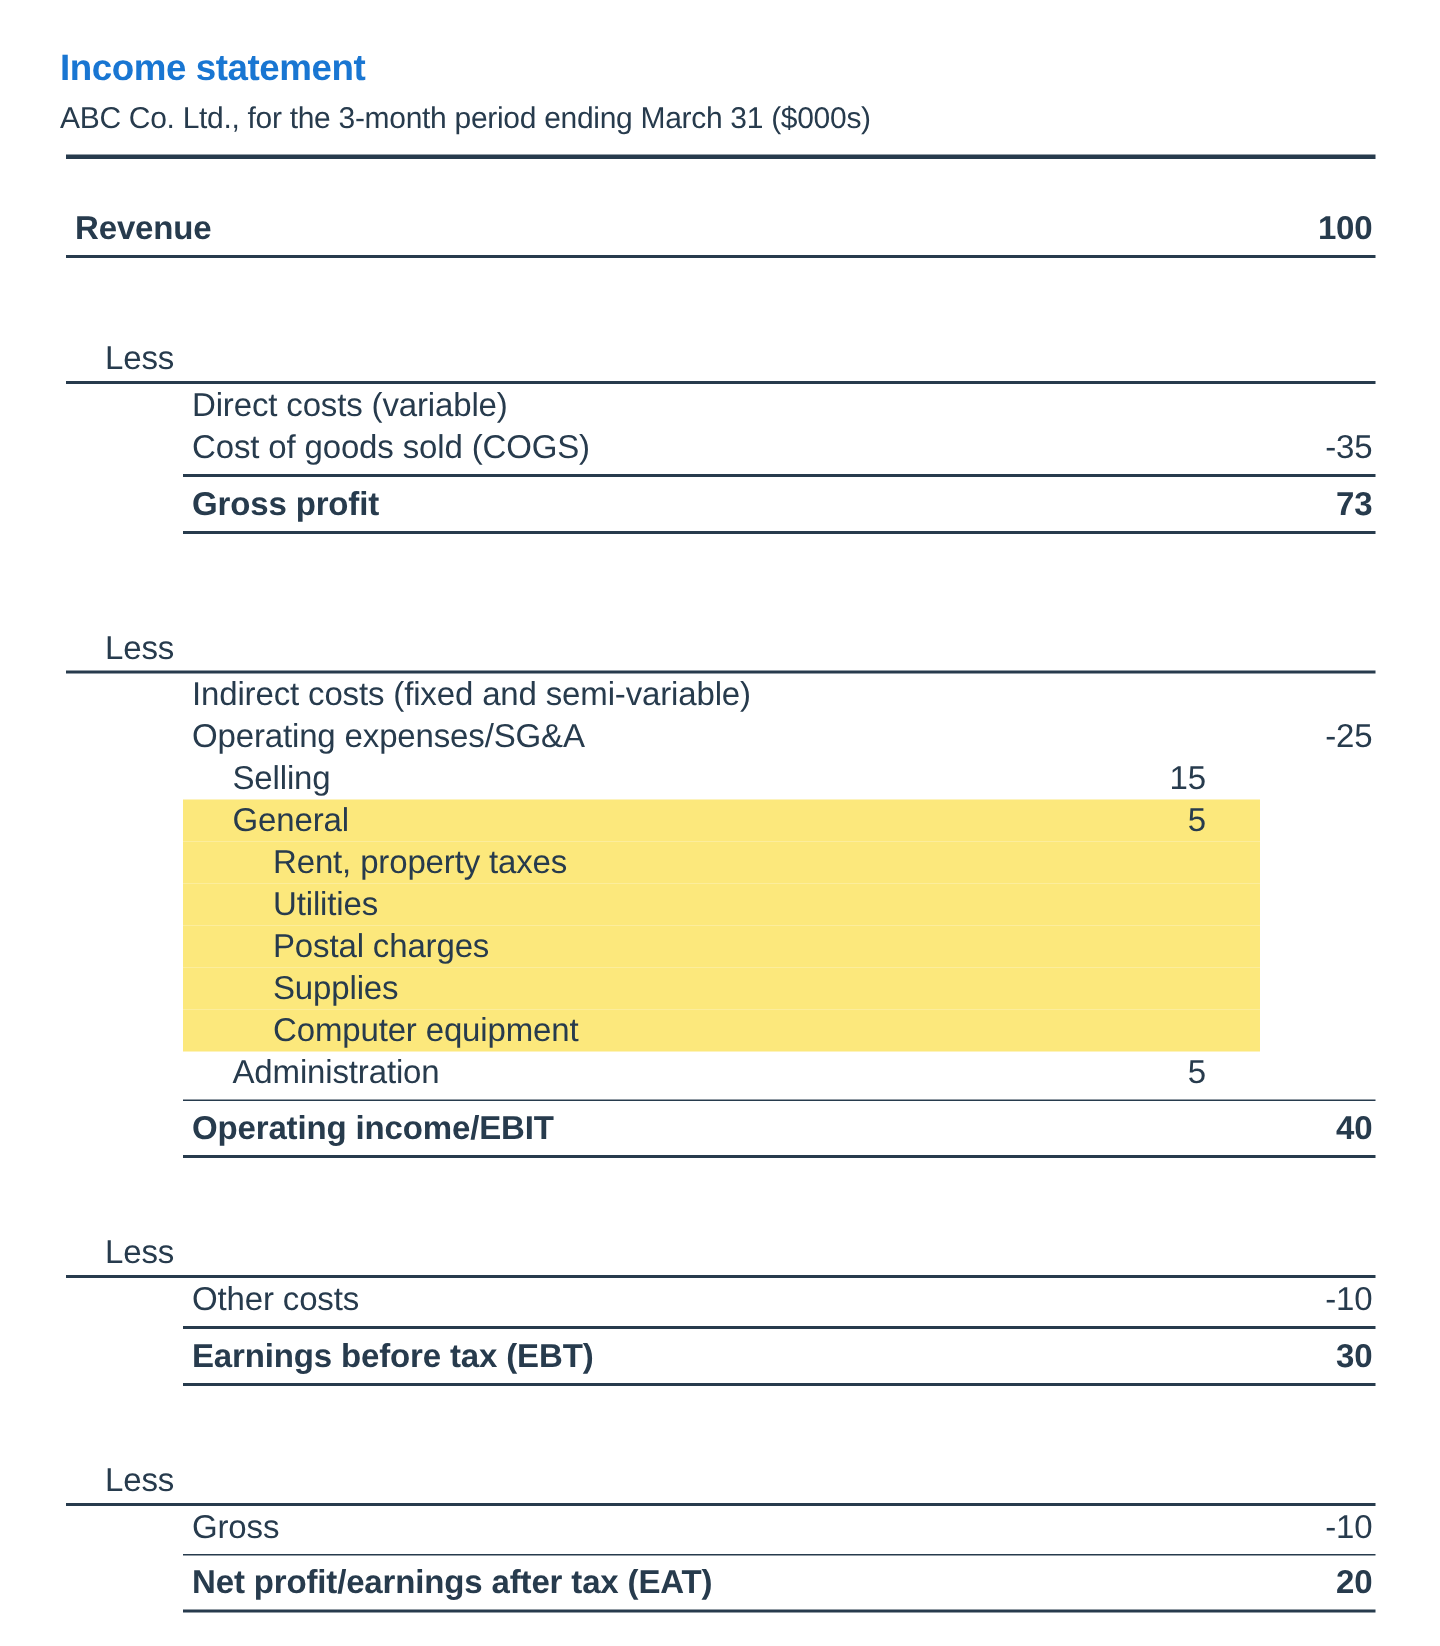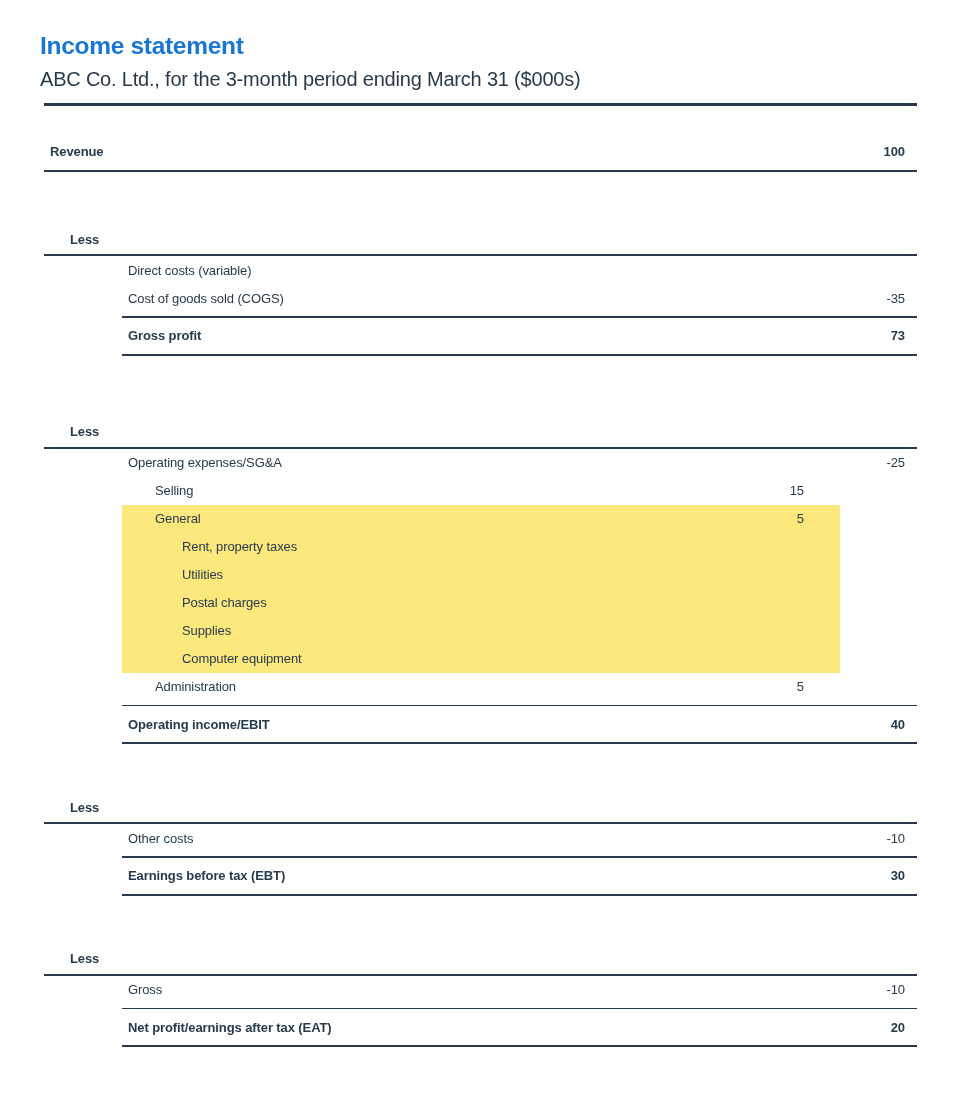--- a/index.html
+++ b/index.html
@@ -31,41 +31,41 @@
   .rule-heavy-full  { height:3px;   margin-top:12px; }
   .rule-medium-full { height:2.5px; }
   .rule-section-full{ height:2px;   }
   .rule-light-indent{ height:1.5px; margin-left:82px; margin-top:4px; }
   .rule-total-indent{ height:2px;   margin-left:82px; }
 
   
   .row{
     position:relative; margin-left:4px;
     display:flex; align-items:center;
-    font-size:13px; letter-spacing:-0.1px;
+    font-size:22px; letter-spacing:-0.1px;
   }
   .kind-item   { height:28px; }
   .kind-total  { height:36px; font-weight:bold; }
-  .kind-section{ height:30px; font-weight:bold;margin-left:24px; }
+  .kind-section{ height:30px; font-weight:normal;margin-left:24px; }
 
   .ind-0{ padding-left:6px; }
   .ind-1{ padding-left:84px; }
   .ind-2{ padding-left:111px; }
   .ind-3{ padding-left:138px; }
 
   .hl-overlay{
     position:absolute; left:78px; right:77px; top:0; bottom:0;
     background:var(--hl); z-index:0;
   }
   .row .row-label{ position:relative; z-index:1; }
   .row .row-mid{
     position:absolute; right:113px; z-index:1; text-align:right;
   }
   .row .row-val{
-    position:absolute; right:12px; z-index:1; text-align:right;
+    position:absolute; right:2px; z-index:1; text-align:right;
   }
 </style>
 </head>
 <body>
 
 <div class="doc">
   <h1 class="title">Income statement</h1>
   <div class="subtitle">ABC Co. Ltd., for the 3-month period ending March 31 ($000s)</div>
   <div class="rule rule-heavy-full"></div>
   <div>
@@ -88,20 +88,23 @@
       <div class="rule rule-light-indent"></div>
       <div class="row kind-total ind-1">
         <span class="row-label">Gross profit</span>
         <span class="row-val">73</span>
       </div>
       <div class="rule rule-total-indent"></div>
       <div class="row kind-section ind-0" style="margin-top: 61px;">
         <span class="row-label">Less</span>
       </div>
       <div class="rule rule-section-full"></div>
+      <div class="row kind-item ind-1">
+        <span class="row-label">Indirect costs (fixed and semi-variable)</span>
+      </div>
       <div class="row kind-item ind-1">
         <span class="row-label">Operating expenses/SG&amp;A</span>
         <span class="row-val">-25</span>
       </div>
       <div class="row kind-item ind-2">
         <span class="row-label">Selling</span>
         <span class="row-mid">15</span>
       </div>
       <div class="row kind-item ind-2">
         <div class="hl-overlay"></div>

